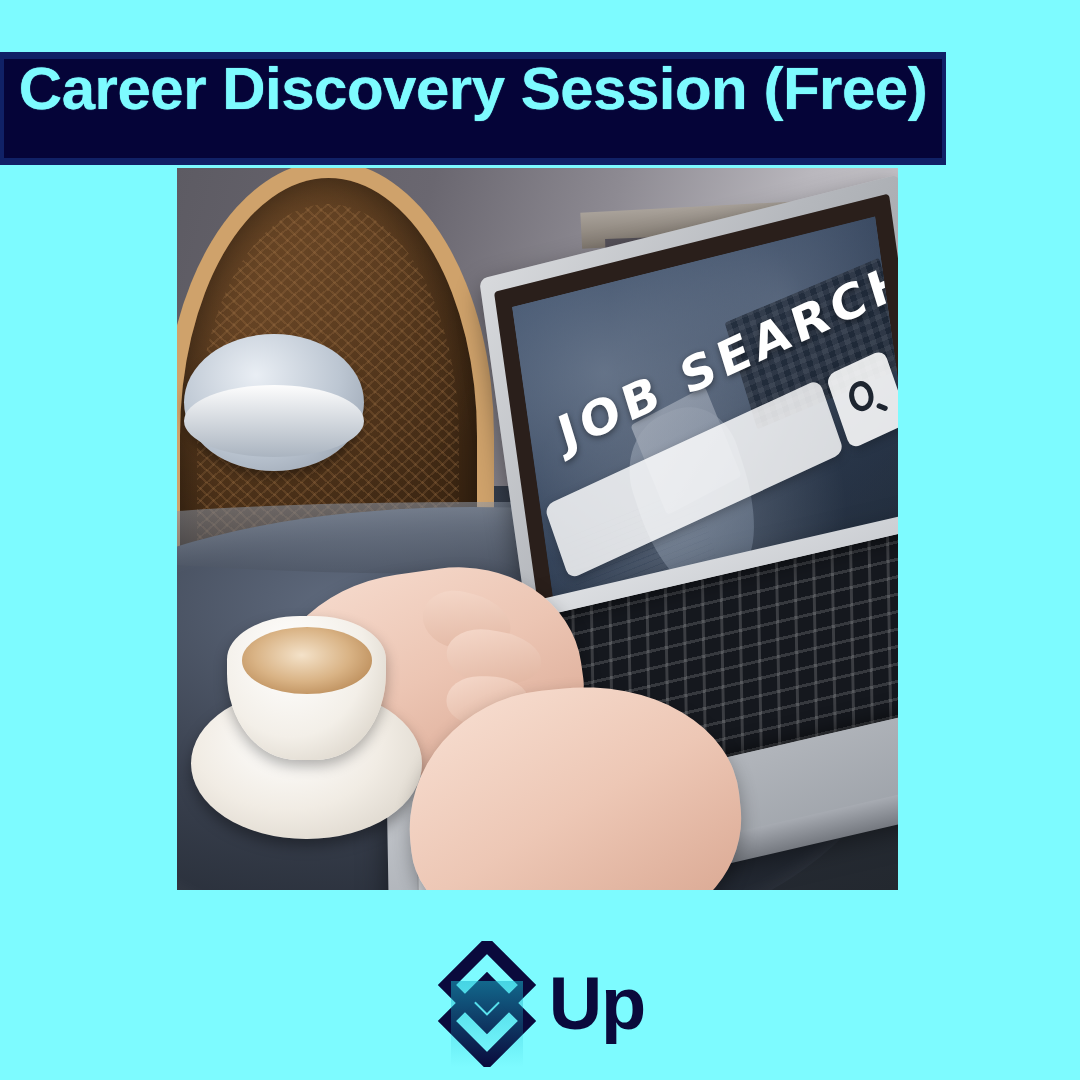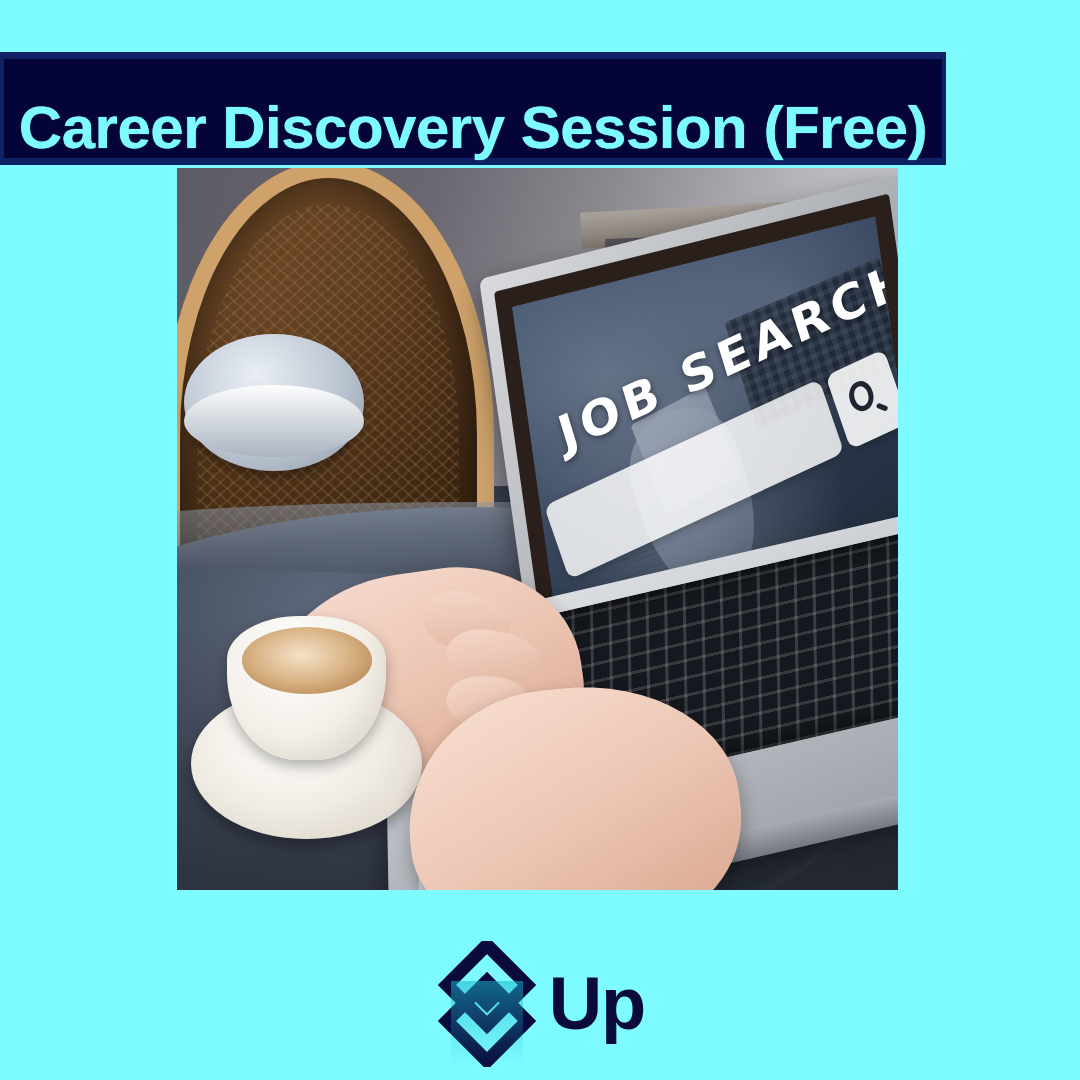--- a/index.html
+++ b/index.html
@@ -18,21 +18,21 @@
   .banner {
     position:absolute;
     left:0; top:52px;
     width:946px; height:113px;
     background:#050438;
     border-top:7px solid #102166;
     border-bottom:7px solid #102166;
     border-left:4px solid #102166;
     border-right:4px solid #102166;
     display:flex;
-    align-items:flex-end;
+    align-items:flex-start;
     justify-content:center;
   }
   .banner-title {
     color:#7DFBFF;
     font-size:60px;
     font-weight:600;
     letter-spacing:-0.5px;
     line-height:1;
     white-space:nowrap;
     text-shadow:0 0 1px #7DFBFF;

